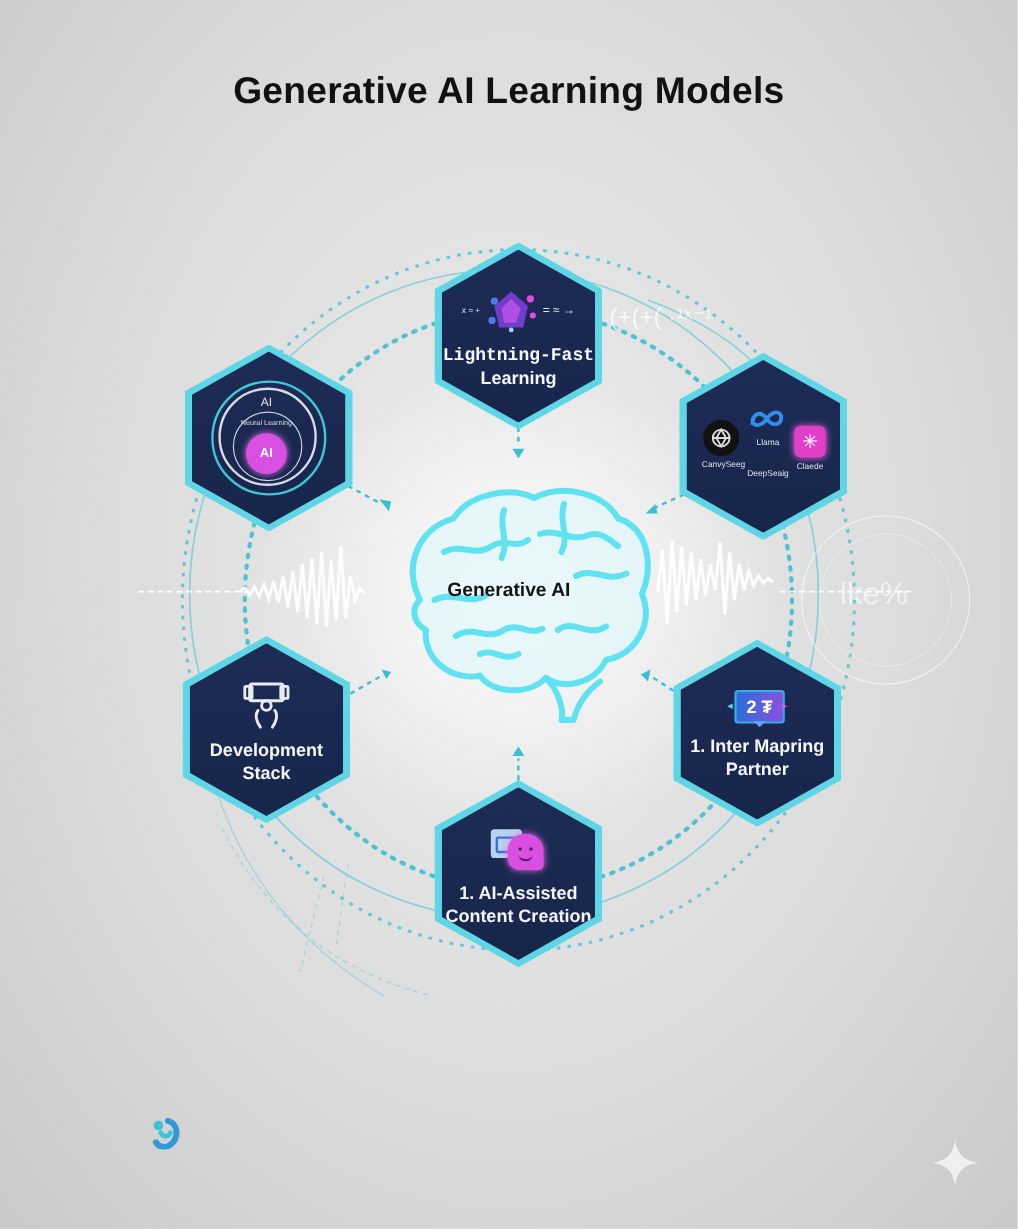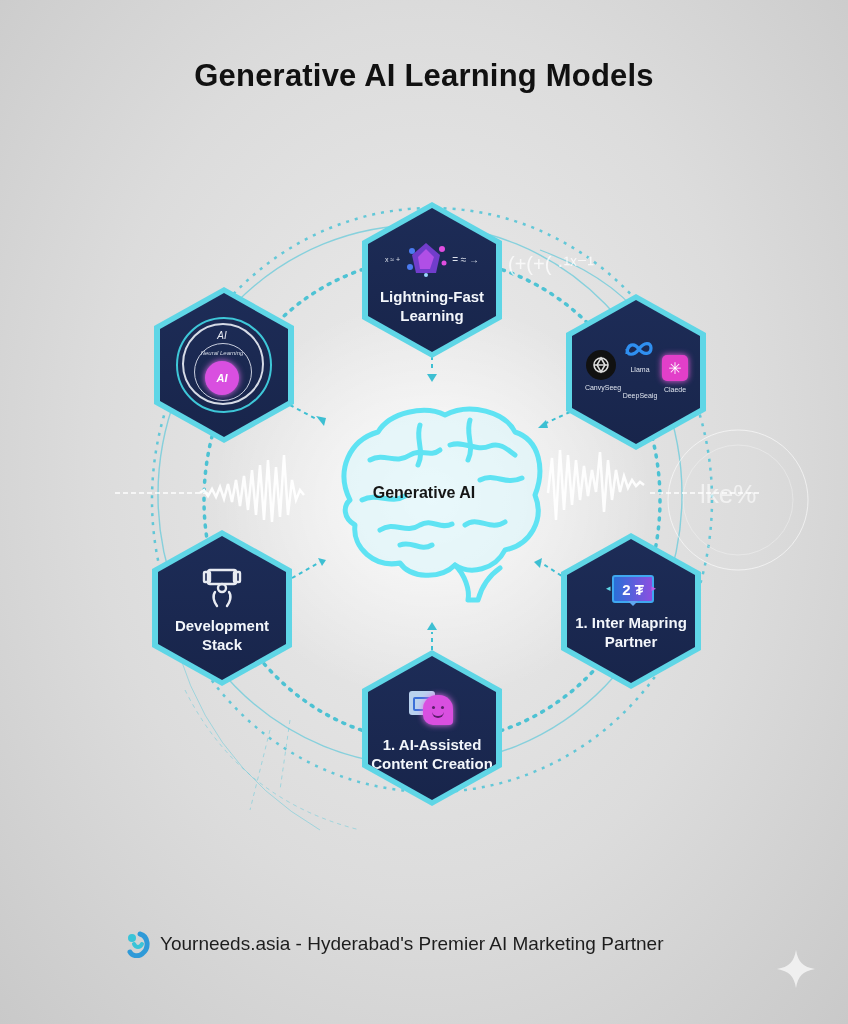--- a/index.html
+++ b/index.html
@@ -122,29 +122,29 @@
         <polygon points="22,2 36,14 32,32 12,32 8,14" fill="#7b3fd8" opacity="0.9"></polygon>
         <polygon points="22,8 30,16 26,28 16,28 14,16" fill="#b04fe6"></polygon>
         <circle cx="8" cy="10" r="3" fill="#4b7bf0"></circle>
           <circle cx="38" cy="8" r="3" fill="#e04ee0"></circle>
         <circle cx="40" cy="22" r="2.5" fill="#e04ee0"></circle>
           <circle cx="6" cy="26" r="3" fill="#4b7bf0"></circle>
         <circle cx="22" cy="34" r="2" fill="#9ad6ff"></circle>
       </svg>
       <span class="tiny" style="font-size:10px;">= ≈ →</span>
     </div>
-    <div class="hex-label" style="margin-top:10px;">Lightning-Fast</div>
+    <div class="hex-label" style="margin-top:10px;font-family:Liberation Mono, monospace;">Lightning-Fast</div>
     <div class="hex-label">Learning</div>
   </div>
 </div>
 <div style="position:absolute; left:508px; top:252px; font-size:20px; color:#ffffff; opacity:0.75;">(+(+( ·¹ˣ⁻¹</div>
 
 <div class="hex" style="left:154px; top:287px;">
   <div class="hex-inner">
-    <div style="position:relative; width:96px; height:96px;font-style:italic;">
+    <div style="position:relative; width:96px; height:96px;">
       <div style="position:absolute; left:0; top:0; width:92px; height:92px; border:2px solid #3ec7d8; border-radius:50%;"></div>
       <div style="position:absolute; left:6px; top:6px; width:78px; height:78px; border:2px solid #d6dbe6; border-radius:50%;"></div>
       <div style="position:absolute; left:18px; top:26px; width:56px; height:56px; border:1.5px solid #c9cede; border-radius:50%;"></div>
       <div style="position:absolute; left:0; right:4px; top:13px; text-align:center; font-size:10px; color:#e6e9f2;">AI</div>
       <div class="small" style="position:absolute; left:0; right:4px; top:33px; text-align:center;">Neural Learning</div>
       <div style="position:absolute; left:29px; top:44px; width:34px; height:34px; border-radius:50%; background:#d94fe0; box-shadow:0 0 6px #e070ea; display:flex; align-items:center; justify-content:center;">
         <span style="font-size:11px; font-weight:bold; color:#fff;">AI</span>
       </div>
     </div>
   </div>
@@ -220,18 +220,17 @@
     <div class="hex-label">Content Creation</div>
   </div>
 </div>
 
 <div class="footer">
   <svg width="26" height="28" viewBox="0 0 26 28">
     <circle cx="6" cy="8" r="4" fill="#3ac4d8"></circle>
     <path d="M14 4 C22 6 24 18 16 24 C12 27 6 26 4 22" fill="none" stroke="#2f9ad8" stroke-width="5" stroke-linecap="round"></path>
     <path d="M8 14 C10 18 14 18 16 14" fill="none" stroke="#3ac4d8" stroke-width="4" stroke-linecap="round"></path>
   </svg>
-  <span class="footer-text">Yourneeds.asia - Hyderabad's Premier AI Marketing Partner</span>
 </div>
 
 <svg class="sparkle" width="42" height="42" viewBox="0 0 42 42">
   <path d="M21 2 C23 14 28 19 40 21 C28 23 23 28 21 40 C19 28 14 23 2 21 C14 19 19 14 21 2 Z" fill="#efefef"></path>
 </svg>
 
 </body></html>

